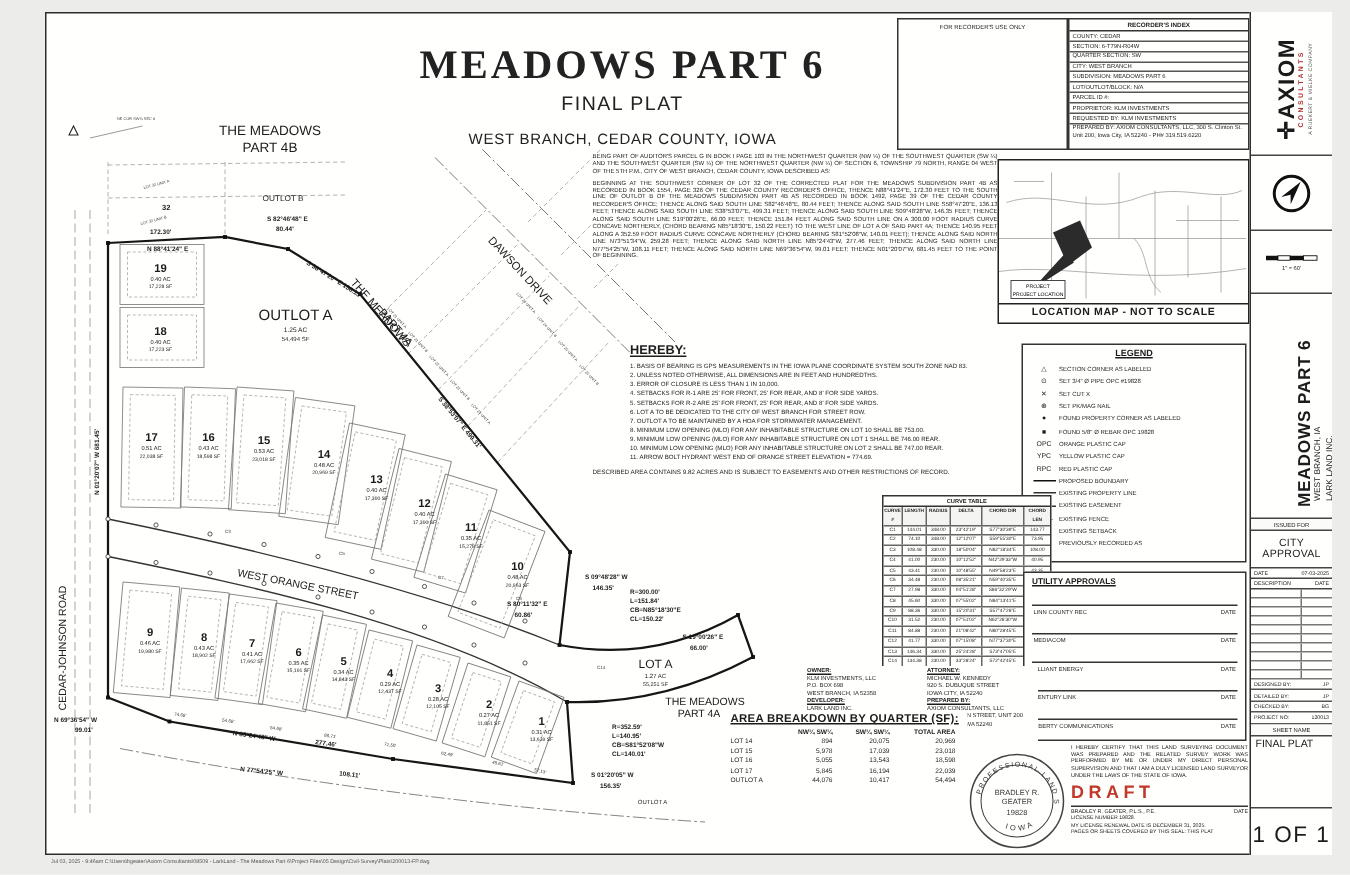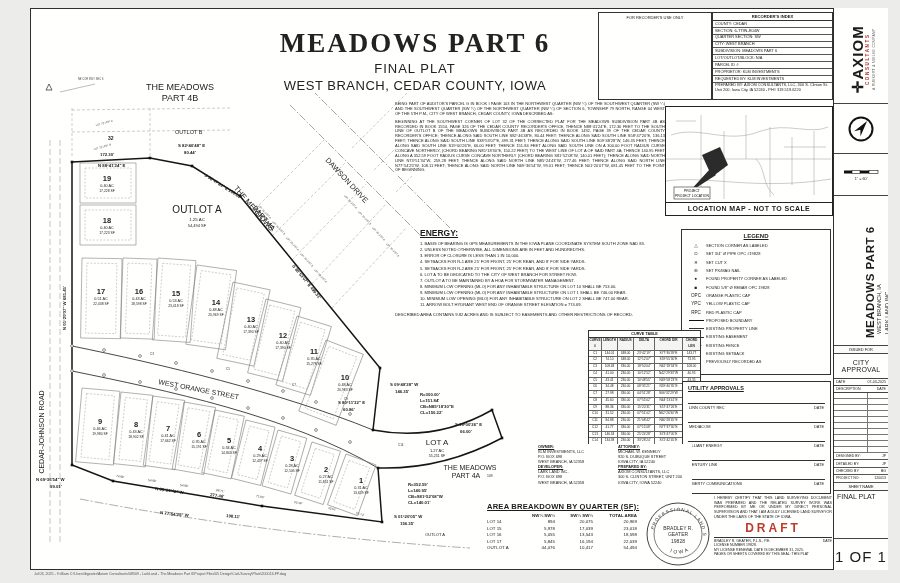--- a/index.html
+++ b/index.html
@@ -5,21 +5,21 @@
   *{box-sizing:border-box;margin:0;padding:0}
   html,body{width:900px;height:583px;background:#ececea;font-family:"Liberation Sans",sans-serif;color:#1c1c1c;overflow:hidden}
   .abs{position:absolute}
   #sheet{left:30px;top:8px;width:858px;height:562px;background:#fffffe;border:1.4px solid #2e2e2e;z-index:0}
   #plat{left:0;top:0;width:900px;height:583px;z-index:1;pointer-events:none}
   .panel{z-index:2;background:#fffffe}
   
   #title-block{left:250px;top:28px;width:330px;text-align:center}
   .t-main{font-family:"Liberation Serif",serif;font-weight:bold;font-size:27px;letter-spacing:2px;color:#222}
   .t-sub{font-size:13px;letter-spacing:1px;margin-top:2px;color:#222}
-  .t-loc{font-size:13px;letter-spacing:.5px;margin-top:2px;color:#222}
+  .t-loc{font-size:10px;letter-spacing:.5px;margin-top:12px;color:#222}
   
   #box-recuse{left:598px;top:12px;width:114px;height:88px;border:.9px solid #333;font-size:4px;text-align:center;padding-top:2px}
   #box-recindex{left:712px;top:12px;width:121px;height:88px;border:.9px solid #333;font-size:3.9px}
   #box-recindex .hd{text-align:center;font-weight:bold;border-bottom:.7px solid #333;padding:1px 0;font-size:4.2px}
   .rec-row{border-bottom:.6px solid #555;padding:.7px 2px;line-height:1.15}
   .rec-row:last-child{border-bottom:none}
   
   #legal{left:395px;top:102px;width:270px}
   .sec-hd{font-weight:bold;font-size:8.5px;text-decoration:underline;margin-bottom:3px}
   .legal-p{font-size:4px;line-height:1.22;text-align:justify;margin-bottom:3px}
@@ -48,31 +48,31 @@
   .cv-head{font-weight:bold;background:#f4f4f2}
   
   #utility{left:682px;top:381px;width:149px;height:113px;border:1px solid #333;padding:3px 5px}
   #utility .hd{font-size:5.5px;font-weight:bold;text-decoration:underline}
   .ut-item{margin-top:12px;border-top:.7px solid #333;display:flex;justify-content:space-between;font-size:3.9px;padding:1px 1px 0 1px}
   
   #parties{left:538px;top:444px;width:154px;height:56px;display:grid;grid-template-columns:1fr 1fr;gap:2px 6px;font-size:3.9px}
   .pt-hd{font-weight:bold;text-decoration:underline}
   .pt-block{line-height:1.3}
   
-  #areatable{left:487px;top:502px;width:158px}
+  #areatable{left:487px;top:474px;width:158px}
   #areatable .hd{font-size:7.6px;font-weight:bold;text-decoration:underline;letter-spacing:.2px}
   .ar-row{display:grid;grid-template-columns:34px 38px 38px 44px;font-size:4.4px;line-height:1.45}
   .ar-row span{text-align:right;padding-right:4px}
   .ar-row span:first-child{text-align:left;padding-right:0}
   .ar-head{font-weight:bold;margin-top:2px}
   
   #sealbox{left:644px;top:500px;width:68px;height:68px}
   #cert{left:714px;top:496px;width:118px;height:72px;font-size:3.7px}
   .cert-body{text-align:justify;line-height:1.25}
-  .draft{color:#c0392b;font-weight:bold;font-size:12px;text-align:center;letter-spacing:3px;margin:2px 0}
+  .draft{color:#c0392b;font-weight:bold;font-size:12px;text-align:left;letter-spacing:3px;margin:2px 0}
   .cert-line{display:flex;justify-content:space-between;border-top:.7px solid #333;padding-top:1px;font-size:3.6px}
   .cert-small{font-size:3.5px;line-height:1.3}
   
   #sidebar{left:833px;top:8px;width:55px;height:562px;border-left:1.1px solid #2e2e2e;background:#fffffe;z-index:2}
   .sb-sec{border-bottom:.9px solid #444;position:relative;overflow:hidden}
   #sb-logo{height:96px}
   .logo-rot{position:absolute;left:-18px;top:38px;width:92px;transform:rotate(-90deg);text-align:center}
   .logo-axiom{font-size:15px;font-weight:bold;letter-spacing:1px;color:#1a1a1a}
   .logo-cons{font-size:4.6px;font-weight:bold;letter-spacing:1.6px;color:#b03030;margin-top:-2px}
   .logo-tag{font-size:3.4px;color:#555;margin-top:1.5px;letter-spacing:.3px}
@@ -388,21 +388,21 @@
     <path d="M36,48 L54,40 L62,58 L46,70 Z" fill="#2b2b2b"></path>
     <path d="M22,86 L44,62 L50,68 Z" fill="#2b2b2b"></path>
     <rect x="8" y="80" width="36" height="12" fill="#fff" stroke="#333" stroke-width="0.6"></rect>
     <text x="26" y="85" font-size="3.4" text-anchor="middle">PROJECT</text>
     <text x="26" y="90" font-size="3.4" text-anchor="middle">PROJECT LOCATION</text>
   </svg>
   <div class="lm-cap">LOCATION MAP - NOT TO SCALE</div>
 </div>
 
 <div class="abs panel" id="notes">
-  <div class="sec-hd">ENERGY:</div>
+  <div class="sec-hd">HEREBY:</div>
   <div id="note-rows">
       <div class="note-i">1.  BASIS OF BEARING IS GPS MEASUREMENTS IN THE IOWA PLANE COORDINATE SYSTEM SOUTH ZONE NAD 83.</div>
       <div class="note-i">2.  UNLESS NOTED OTHERWISE, ALL DIMENSIONS ARE IN FEET AND HUNDREDTHS.</div>
       <div class="note-i">3.  ERROR OF CLOSURE IS LESS THAN 1 IN 10,000.</div>
       <div class="note-i">4.  SETBACKS FOR R-1 ARE 25' FOR FRONT, 25' FOR REAR, AND 8' FOR SIDE YARDS.</div>
       <div class="note-i">5.  SETBACKS FOR R-2 ARE 25' FOR FRONT, 25' FOR REAR, AND 8' FOR SIDE YARDS.</div>
       <div class="note-i">6.  LOT A TO BE DEDICATED TO THE CITY OF WEST BRANCH FOR STREET ROW.</div>
       <div class="note-i">7.  OUTLOT A TO BE MAINTAINED BY A HOA FOR STORMWATER MANAGEMENT.</div>
       <div class="note-i">8.  MINIMUM LOW OPENING (MLO) FOR ANY INHABITABLE STRUCTURE ON LOT 10 SHALL BE 753.00.</div>
       <div class="note-i">9.  MINIMUM LOW OPENING (MLO) FOR ANY INHABITABLE STRUCTURE ON LOT 1 SHALL BE 746.00 REAR.</div>

